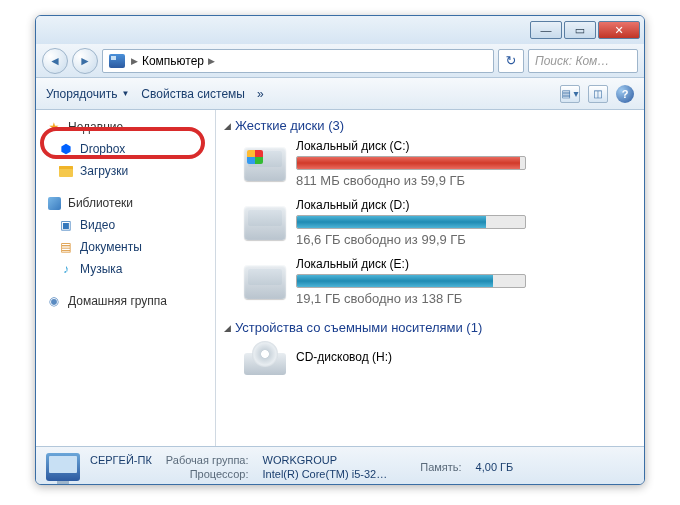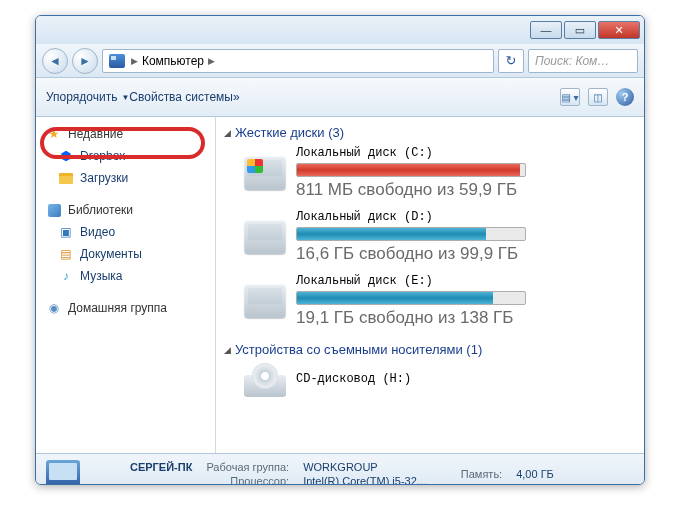--- a/index.html
+++ b/index.html
@@ -11,21 +11,21 @@
 .tbtn-close { background: linear-gradient(#e9736a,#c13527); color: #fff; width: 42px; }
 .nav-row { height: 34px; background: linear-gradient(#f0f5fa,#dbe8f4); border-bottom: 1px solid #b3c7da; display: flex; align-items: center; padding: 0 6px; gap: 4px; }
 .nav-btn { width: 26px; height: 26px; border: 1px solid #9eb5cb; border-radius: 50%; background: radial-gradient(circle at 30% 30%, #fff, #c8dbec); display: flex; align-items: center; justify-content: center; color: #3a6ea5; font-size: 12px; cursor: pointer; }
 .addr-bar { flex: 1; height: 24px; background: #fff; border: 1px solid #9eb5cb; border-radius: 2px; display: flex; align-items: center; padding: 0 6px; font-size: 12px; gap: 6px; }
 .addr-icon { width: 16px; height: 14px; background: linear-gradient(#4a90d9,#2c5aa0); border-radius: 2px; position: relative; }
 .addr-icon::before { content: ""; position: absolute; left: 2px; top: 2px; width: 5px; height: 4px; background: #c8e0f4; }
 .addr-seg { display: flex; align-items: center; gap: 4px; }
 .addr-arrow { color: #666; font-size: 9px; }
 .refresh-btn { width: 26px; height: 24px; border: 1px solid #9eb5cb; background: #fff; display: flex; align-items: center; justify-content: center; color: #2c5aa0; cursor: pointer; font-size: 13px; border-radius: 2px; }
 .search-box { width: 110px; height: 24px; border: 1px solid #9eb5cb; border-radius: 2px; background: #fff; display: flex; align-items: center; padding: 0 6px; font-size: 12px; color: #999; font-style: italic; gap: 4px; }
-.toolbar { height: 39px; background: linear-gradient(#f6f9fc,#e2ecf5); border-bottom: 1px solid #b3c7da; display: flex; padding: 0 10px; font-size: 12px; gap: 0; }
+.toolbar { height: 32px; background: linear-gradient(#f6f9fc,#e2ecf5); border-bottom: 1px solid #b3c7da; display: flex; padding: 0 10px; font-size: 12px; gap: 12px; }
 .toolbar .tb-item { color: #1a3e6e; cursor: pointer; display: flex; align-items: center; gap: 4px; }
 .toolbar .tb-right { margin-left: auto; display: flex; gap: 8px; align-items: center; }
 .tb-icon { width: 20px; height: 18px; border: 1px solid #9eb5cb; background: linear-gradient(#fff,#d6e5f3); border-radius: 2px; cursor: pointer; display: flex; align-items: center; justify-content: center; font-size: 10px; color: #3a6ea5; }
 .help-icon { width: 18px; height: 18px; border-radius: 50%; background: radial-gradient(circle at 30% 30%,#9ec9ef,#2c5aa0); color: #fff; display: flex; align-items: center; justify-content: center; font-size: 11px; font-weight: bold; cursor: pointer; }
 .body-pane { display: flex; height: 336px; }
 .sidebar { width: 180px; border-right: 1px solid #d0d9e2; padding: 6px 0; font-size: 12px; overflow: hidden; background: #fff; }
 .sb-item { display: flex; align-items: center; gap: 6px; padding: 3px 0 3px 22px; color: #1a3e6e; cursor: pointer; }
 .sb-item.header { padding-left: 10px; color: #333; }
 .sb-icon { width: 16px; height: 16px; display: inline-flex; align-items: center; justify-content: center; font-size: 12px; }
 .star { color: #f5a623; }
@@ -43,32 +43,32 @@
 .group-header { color: #1a3e8e; padding: 4px 0 6px 2px; font-size: 13px; display: flex; align-items: center; gap: 4px; cursor: pointer; }
 .group-header .tri { font-size: 9px; color: #555; }
 .drive { display: flex; gap: 10px; margin: 0 0 10px 22px; align-items: center; }
 .drive-icon { width: 42px; height: 34px; background: linear-gradient(#e8edf1,#b9c4ce); border-radius: 4px; position: relative; box-shadow: inset 0 1px 2px rgba(255,255,255,0.8), 0 1px 1px rgba(0,0,0,0.2); }
 .drive-icon::before { content: ""; position: absolute; left: 4px; top: 4px; width: 34px; height: 16px; background: linear-gradient(#d9e1e8,#c2cdd6); border-radius: 2px; }
 .drive-icon.os::after { content: ""; position: absolute; left: 3px; top: 3px; width: 16px; height: 14px; background: conic-gradient(#e33 0 25%, #3b3 25% 50%, #39e 50% 75%, #fb3 75% 100%); border-radius: 2px; }
 .cd-icon { width: 42px; height: 34px; position: relative; }
 .cd-icon::before { content: ""; position: absolute; left: 0; bottom: 0; width: 42px; height: 22px; background: linear-gradient(#e8edf1,#b9c4ce); border-radius: 3px; }
 .cd-icon::after { content: ""; position: absolute; left: 8px; top: 0; width: 26px; height: 26px; background: radial-gradient(circle,#fff 20%,#c8d2da 22%,#e8edf1 60%,#a9b4be 100%); border-radius: 50%; }
 .drive-info { flex: 1; }
-.drive-name { color: #000; margin-bottom: 3px; font-family: Liberation Mono, monospace; }
+.drive-name { color: #000; margin-bottom: 3px; }
 .bar { width: 230px; height: 14px; border: 1px solid #adadad; border-radius: 2px; background: #eaeaea; overflow: hidden; margin-bottom: 3px; }
 .bar-fill { height: 100%; }
 .bar-red { background: linear-gradient(#e96a5e,#d13a2a,#e96a5e); }
 .bar-blue { background: linear-gradient(#4db4d7,#1f8bb3,#4db4d7); }
-.drive-sub { color: #6a6a6a; font-size: 17px; }
+.drive-sub { color: #6a6a6a; font-size: 13px; }
 .status-bar { height: 40px; background: linear-gradient(#f0f5fa,#dbe8f4); border-top: 1px solid #b3c7da; display: flex; align-items: center; padding: 0 10px; gap: 10px; font-size: 11px; }
 .comp-icon { width: 34px; height: 28px; background: linear-gradient(#6aa6d9,#2c5aa0); border-radius: 3px; position: relative; }
 .comp-icon::before { content: ""; position: absolute; left: 3px; top: 3px; width: 28px; height: 17px; background: #c8e0f4; border-radius: 1px; }
 .comp-icon::after { content: ""; position: absolute; left: 11px; bottom: -4px; width: 12px; height: 4px; background: #9eb5cb; }
 .status-info { display: grid; grid-template-columns: auto auto auto auto; column-gap: 14px; row-gap: 2px; }
-.status-name { font-weight: 700; color: #1a3e6e; margin-left: 40px; }
+.status-name { font-weight: 400; color: #1a3e6e; }
 .status-lbl { color: #5a6a7a; text-align: right; }
 .status-val { color: #1a3e6e; }
 </style>
 </head>
 <body>
 
 <div class="window">
 
   <div class="title-bar">
     <div class="title-btn tbtn-min">—</div>

